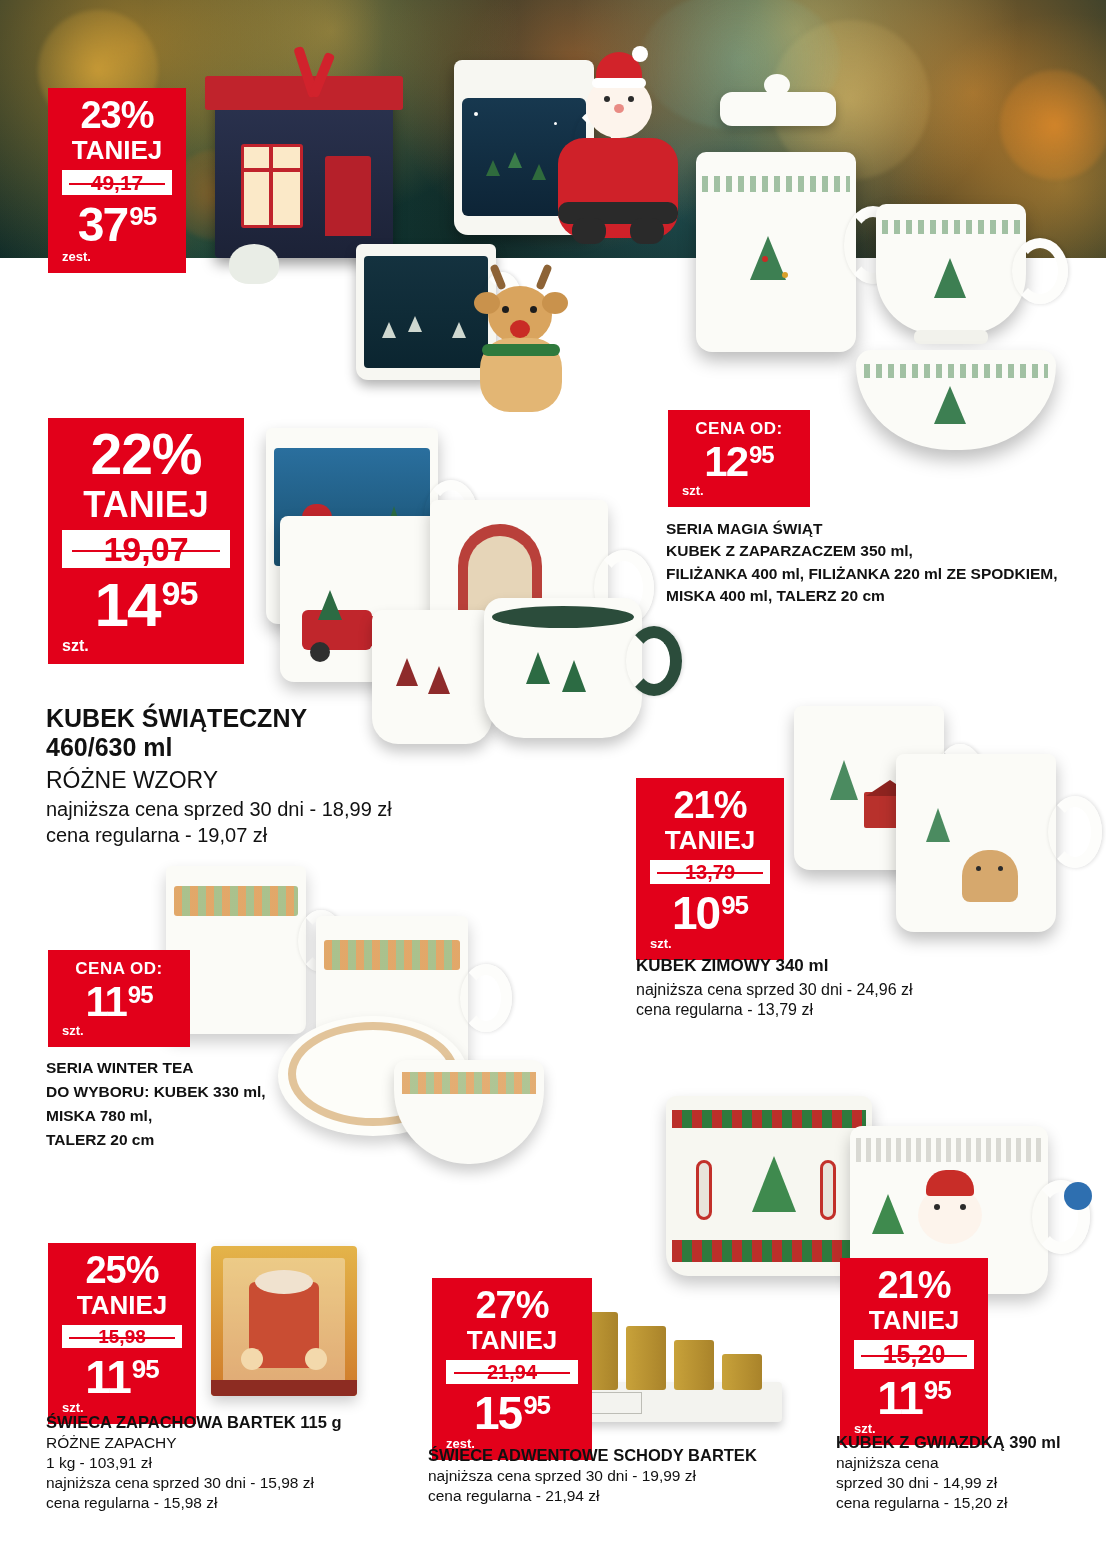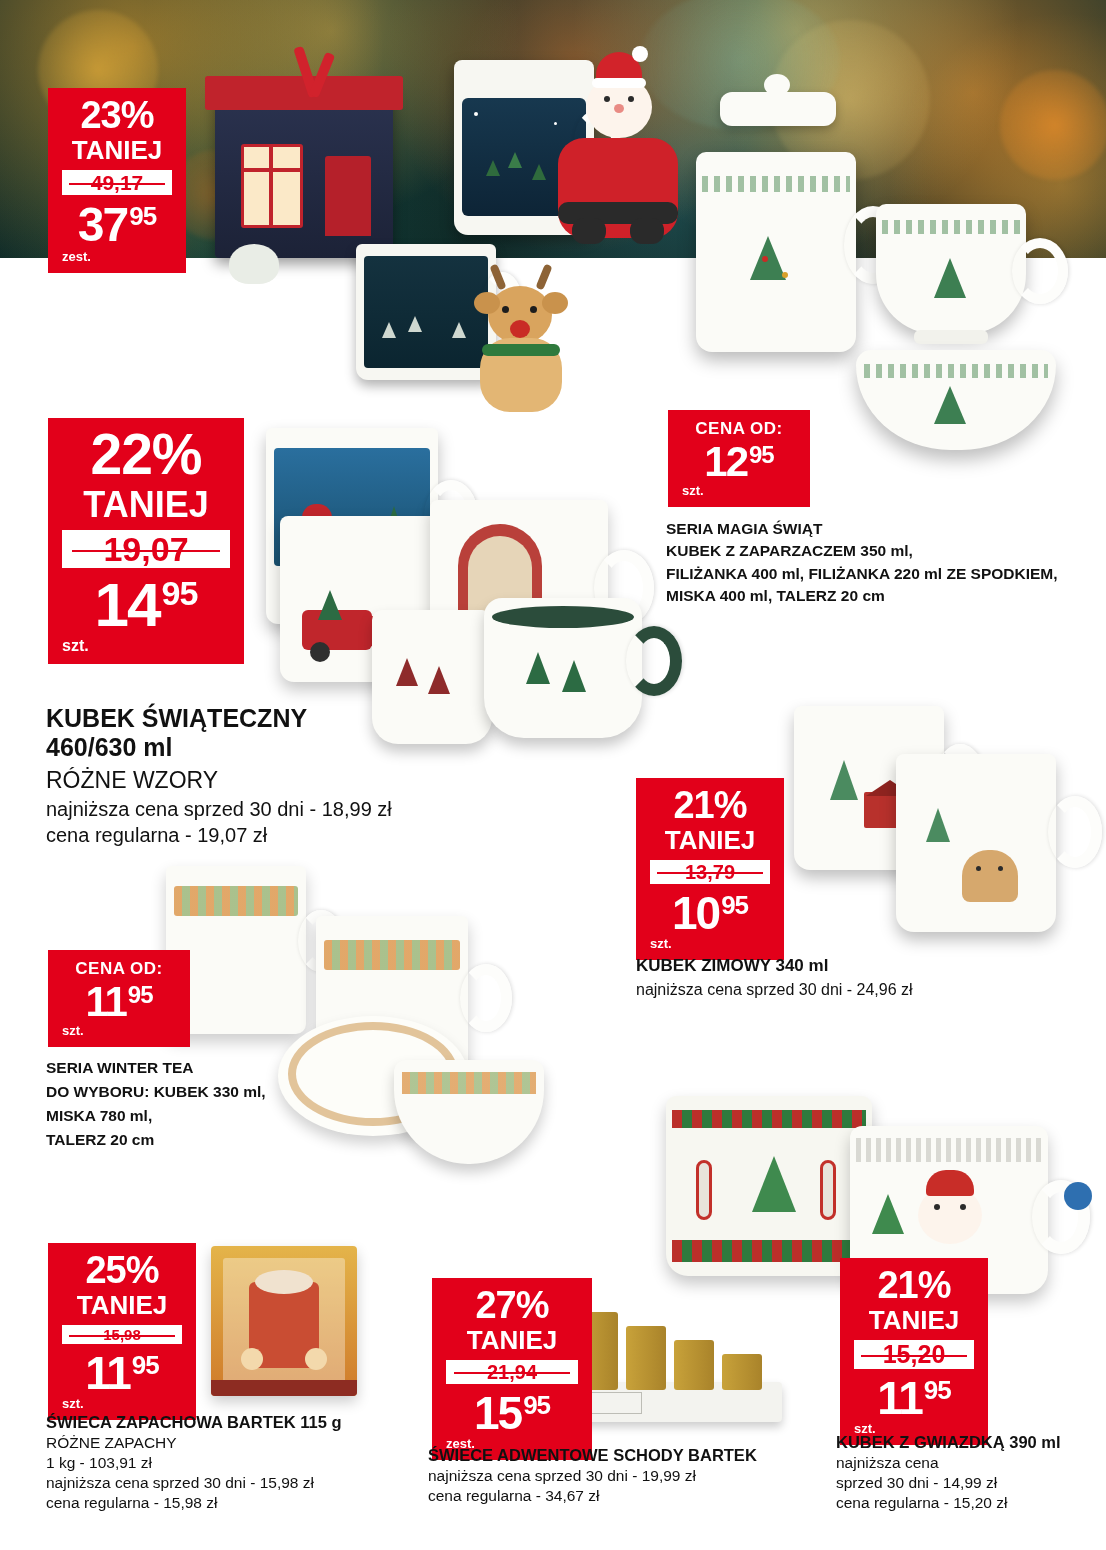--- a/index.html
+++ b/index.html
@@ -353,41 +353,42 @@
   <div class="old" style="font-size:20px;">13,79</div>
   <div class="newprice" style="font-size:46px;">
     <span>10</span>
       <span class="cents" style="font-size:26px;margin-top:2px;">95</span>
   </div>
   <div class="unit" style="font-size:13px;margin-top:1px;">szt.</div>
 </div>
 <div class="desc onlight" style="left:636px;top:955px;width:370px;font-size:16px;">
   <div class="t1" style="font-size:17px;margin-bottom:3px;">KUBEK ZIMOWY 340 ml</div>
   <div>najniższa cena sprzed 30 dni - 24,96 zł</div>
+  <div>cena regularna - 13,79 zł</div>
 </div>
 
 <div class="badge cenaod" style="left:48px;top:950px;width:142px;padding-top:10px;">
   <div class="head" style="font-size:17px;">CENA OD:</div>
   <div class="newprice" style="font-size:42px;">
     <span>11</span>
       <span class="cents" style="font-size:24px;margin-top:2px;">95</span>
   </div>
   <div class="unit" style="font-size:13px;margin-top:1px;">szt.</div>
 </div>
 <div class="desc onlight" style="left:46px;top:1056px;width:320px;font-size:15.5px;font-weight:700;line-height:1.55;">
   <div>SERIA WINTER TEA</div>
   <div>DO WYBORU: KUBEK 330 ml,</div>
   <div>MISKA 780 ml,</div>
   <div>TALERZ 20 cm</div>
 </div>
 
 <div class="badge" style="left:48px;top:1243px;width:148px;">
   <div class="pct" style="font-size:38px;">25%</div>
   <div class="taniej" style="font-size:26px;margin-top:3px;">TANIEJ</div>
-  <div class="old" style="font-size:15px;">15,98</div>
+  <div class="old" style="font-size:19px;">15,98</div>
   <div class="newprice" style="font-size:46px;">
     <span>11</span>
       <span class="cents" style="font-size:26px;margin-top:2px;">95</span>
   </div>
   <div class="unit" style="font-size:13px;margin-top:1px;">szt.</div>
 </div>
 <div class="desc onlight" style="left:46px;top:1412px;width:380px;font-size:15.5px;">
   <div class="t1" style="font-size:16.5px;">ŚWIECA ZAPACHOWA BARTEK 115 g</div>
   <div>RÓŻNE ZAPACHY</div>
   <div>1 kg - 103,91 zł</div>
@@ -401,21 +402,21 @@
   <div class="old" style="font-size:20px;">21,94</div>
   <div class="newprice" style="font-size:46px;">
     <span>15</span>
       <span class="cents" style="font-size:26px;margin-top:2px;">95</span>
   </div>
   <div class="unit" style="font-size:13px;margin-top:1px;">zest.</div>
 </div>
 <div class="desc onlight" style="left:428px;top:1445px;width:400px;font-size:15.5px;">
   <div class="t1" style="font-size:16.5px;">ŚWIECE ADWENTOWE SCHODY BARTEK</div>
   <div>najniższa cena sprzed 30 dni - 19,99 zł</div>
-  <div>cena regularna - 34,67 zł</div>
+  <div>cena regularna - 21,94 zł</div>
 </div>
 
 <div class="badge" style="left:840px;top:1258px;width:148px;">
   <div class="pct" style="font-size:38px;">21%</div>
   <div class="taniej" style="font-size:26px;margin-top:3px;">TANIEJ</div>
   <div class="old" style="font-size:25px;">15,20</div>
   <div class="newprice" style="font-size:46px;">
     <span>11</span>
       <span class="cents" style="font-size:26px;margin-top:2px;">95</span>
   </div>

